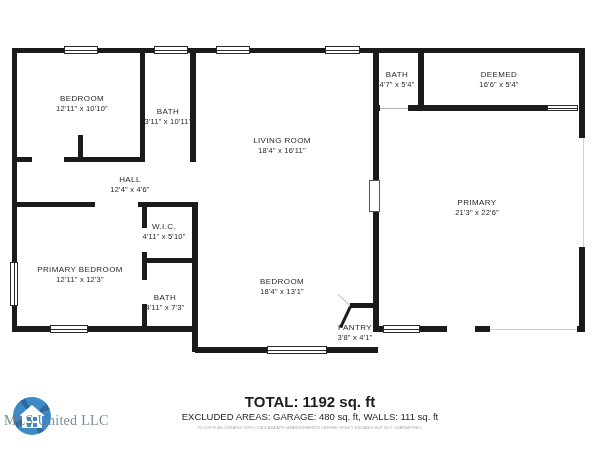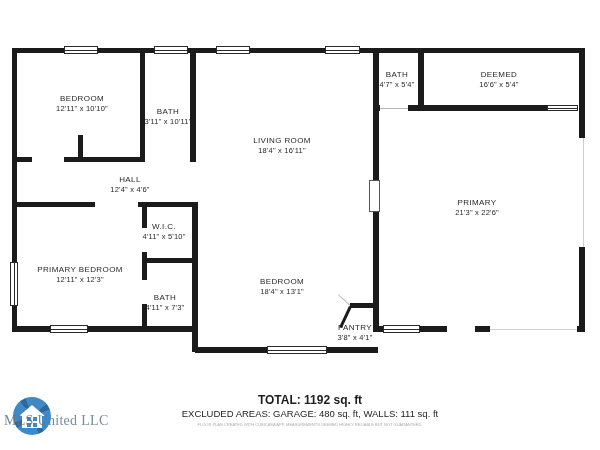--- a/index.html
+++ b/index.html
@@ -10,21 +10,21 @@
   .win{position:absolute;background:#fff;border:1px solid #2a2a2a;box-sizing:border-box;z-index:3;}
   .win-h::after{content:"";position:absolute;left:0;right:0;top:50%;height:1px;background:#2a2a2a;}
   .win-v::after{content:"";position:absolute;top:0;bottom:0;left:50%;width:1px;background:#2a2a2a;}
   .door{position:absolute;background:#fff;border:1px solid #555;box-sizing:border-box;z-index:3;}
   .doorline{position:absolute;background:#b5b5b5;z-index:1;}
   .room-label{position:absolute;transform:translate(-50%,-50%);text-align:center;color:#272727;
               z-index:1;white-space:nowrap;line-height:1.25;}
   .room-name{font-size:8px;letter-spacing:.4px;}
   .room-dims{font-size:7.5px;letter-spacing:.2px;}
   #summary{position:absolute;left:20px;right:0;top:393px;text-align:center;color:#1d1d1d;z-index:4;}
-  #summary .total{font-size:12px;font-weight:bold;}
+  #summary .total{font-size:15px;font-weight:bold;}
   #summary .floor,#summary .excluded{font-size:9.5px;margin-top:1px;}
   #summary .disclaimer{font-size:8px;color:#ababab;transform:scale(.5);transform-origin:center top;
                        margin-top:3px;white-space:nowrap;}
   #logo{position:absolute;left:13px;top:397px;width:38px;height:38px;border-radius:50%;
         display:flex;align-items:center;justify-content:center;opacity:.92;z-index:4;
         background:conic-gradient(#2f80c3 0 50deg,#1c5d97 50deg 70deg,#2f80c3 70deg 140deg,
           #1c5d97 140deg 160deg,#2f80c3 160deg 230deg,#1c5d97 230deg 250deg,
           #2f80c3 250deg 320deg,#1c5d97 320deg 340deg,#2f80c3 340deg 360deg);}
   #logo-text{position:absolute;left:4px;top:413px;z-index:5;font-family:"Liberation Serif",serif;
              font-size:14px;color:#5d7889;opacity:.85;letter-spacing:.3px;}

